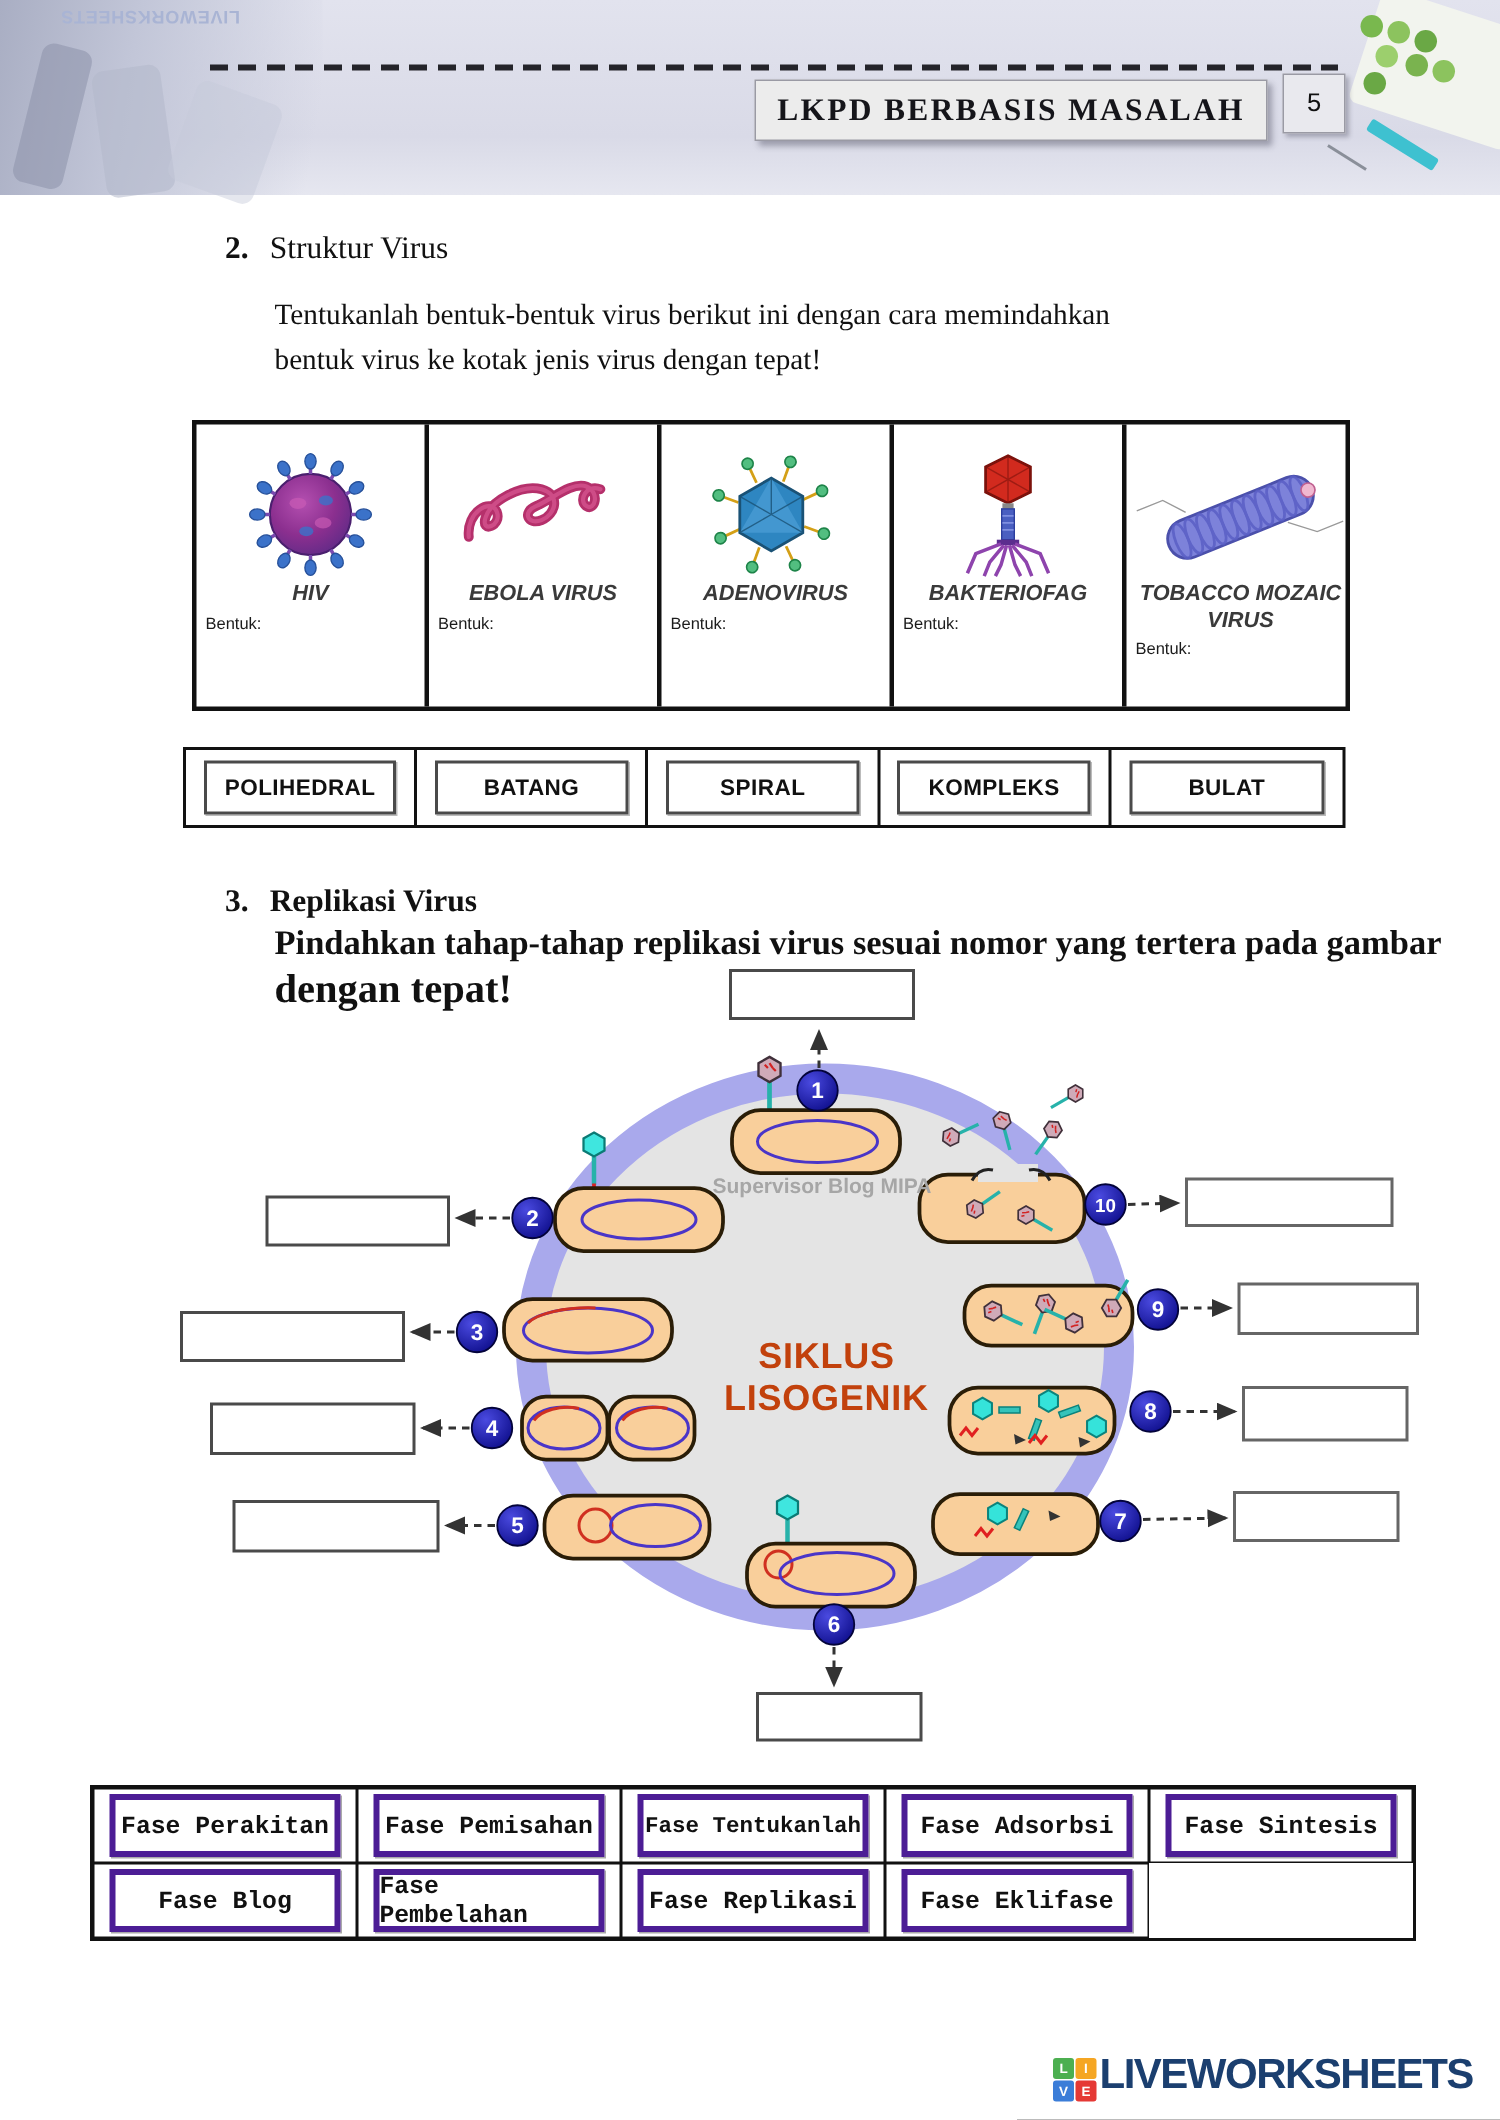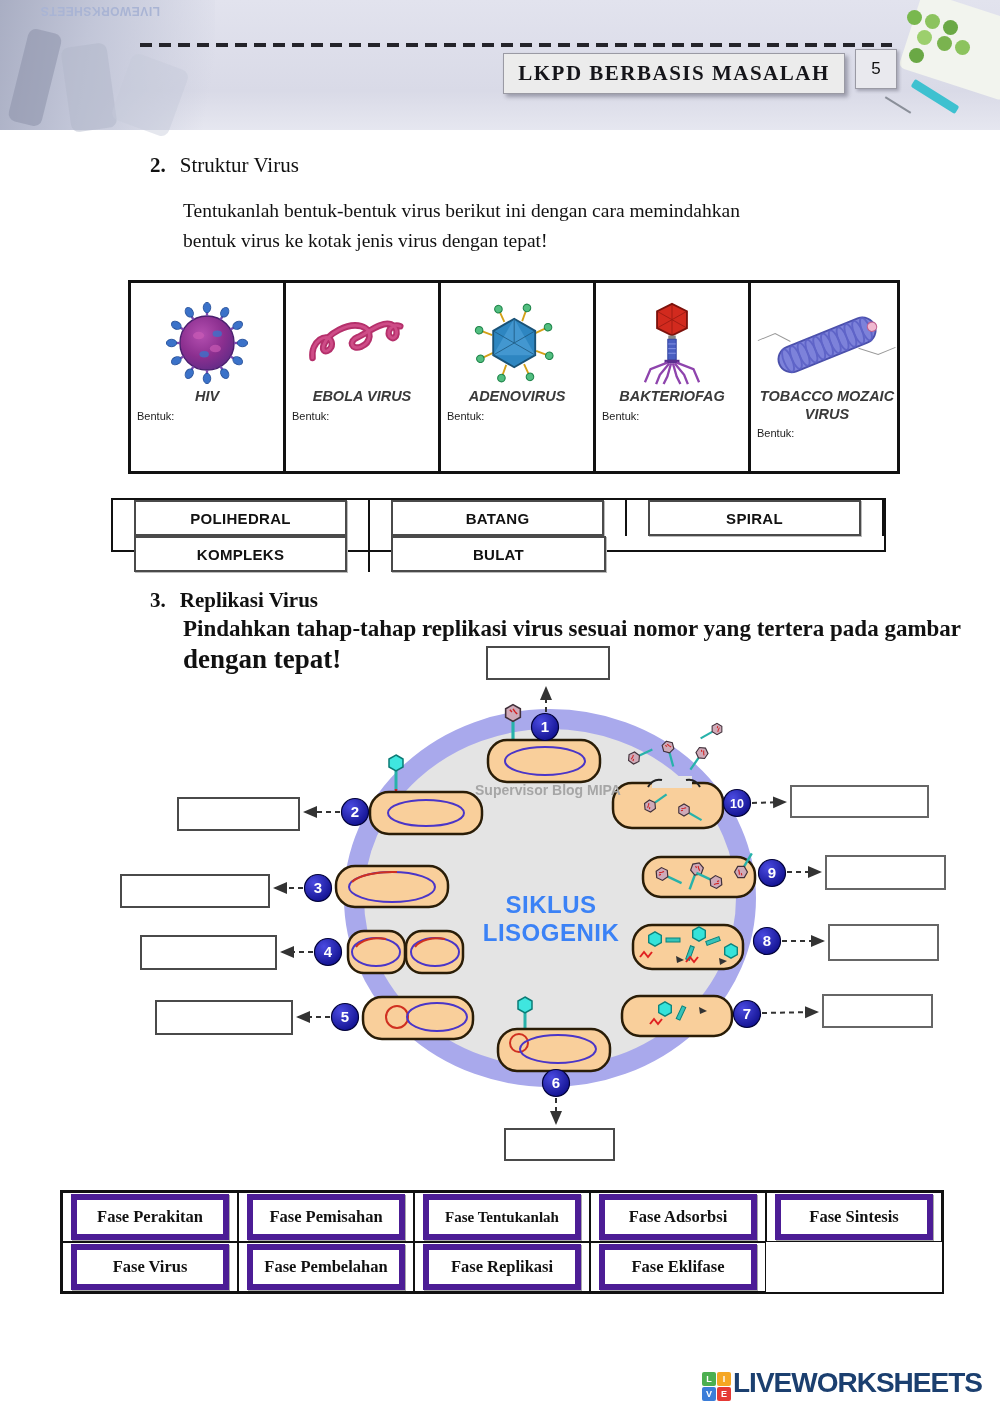--- a/index.html
+++ b/index.html
@@ -36,22 +36,22 @@
   
   .vtable{position:absolute;left:128px;top:280px;width:766px;height:188px;border:3px solid #111;
         display:grid;grid-template-columns:repeat(5,1fr);}
   .vcell{border-right:3px solid #111;display:flex;flex-direction:column;box-sizing:border-box;padding:16px 6px;}
   .vcell:last-child{border-right:none;}
   .vimg{height:88px;display:flex;align-items:center;justify-content:center;}
   .vname{font-family:"Liberation Sans",sans-serif;font-style:italic;font-weight:bold;font-size:14.5px;color:#3a3a3a;
         text-align:center;line-height:18px;min-height:19px;}
   .bentuk{font-family:"Liberation Sans",sans-serif;font-size:11px;color:#1c1c1c;margin-top:4px;}
   
-  .shrow{position:absolute;left:111px;top:498px;width:771px;height:50px;border:2px solid #111;
-        display:grid;grid-template-columns:repeat(3,1fr);}
+  .shrow{position:absolute;left:122px;top:498px;width:771px;height:50px;border:2px solid #111;
+        display:grid;grid-template-columns:repeat(5,1fr);}
   .shcell{border-right:2px solid #111;display:flex;align-items:center;justify-content:center;}
   .shcell:last-child{border-right:none;}
   .shbox{border:2px solid #4a4a4a;box-shadow:1px 1px 0 #bbb;background:#fff;width:82%;height:32px;
         display:flex;align-items:center;justify-content:center;
         font-family:"Liberation Sans",sans-serif;font-weight:bold;font-size:15px;letter-spacing:.3px;}
   
   .diagram-svg{position:absolute;left:100px;top:640px;}
   .cell{fill:#f9cf9b;stroke:#2a1d07;stroke-width:2.5;}
   .dna{fill:none;stroke:#4a35c8;stroke-width:2;}
   .dnared{fill:none;stroke:#d03020;stroke-width:2;}
@@ -61,31 +61,31 @@
   .hex{fill:#35e3da;stroke:#0b837c;stroke-width:1.5;}
   .rod{fill:#35c3ba;stroke:#0b837c;stroke-width:1;}
   .zig{fill:none;stroke:#e02020;stroke-width:2;}
   .tri{fill:#333;}
   .ptail{stroke:#27b2aa;stroke-width:3;}
   .phead-c{fill:#3fe6df;stroke:#0b7b75;stroke-width:1.5;}
   .phead-r{fill:#cfaab8;stroke:#40303a;stroke-width:1.5;}
   .pmark{stroke:#d22222;stroke-width:1.4;fill:none;}
   .flap{fill:none;stroke:#222;stroke-width:2;}
   .dg-title{position:absolute;left:441px;top:891px;width:220px;text-align:center;
-        font-family:"Liberation Sans",sans-serif;font-weight:bold;font-size:24px;color:#3b82f6;letter-spacing:.5px;}
+        font-family:"Liberation Sans",sans-serif;font-weight:bold;font-size:24px;color:#c2410c;letter-spacing:.5px;}
   .dg-wm{position:absolute;left:468px;top:782px;width:160px;text-align:center;
         font-family:"Liberation Sans",sans-serif;font-weight:bold;font-size:14px;color:#a6a6a6;}
   .ansbox{position:absolute;background:#fff;border:2px solid #4a4a4a;box-sizing:border-box;}
   
   .ptable{position:absolute;left:60px;top:1190px;width:880px;height:100px;border:2px solid #111;
         display:grid;grid-template-columns:repeat(5,1fr);grid-template-rows:repeat(2,1fr);}
   .pcell{border:1px solid #111;display:flex;align-items:center;justify-content:center;}
-  .plabel{border:6px solid #4c1d95;box-shadow:1px 1px 0 #aaa;background:#fff;width:84%;height:34px;
+  .plabel{border:4px solid #4c1d95;box-shadow:1px 1px 0 #aaa;background:#fff;width:84%;height:34px;
         display:flex;align-items:center;justify-content:center;
-        font-weight:bold;font-size:16.5px;}
+        font-weight:bold;font-size:16.5px;font-family:Liberation Mono, monospace;}
   
   .brand{position:absolute;left:733px;top:1367px;font-family:"Liberation Sans",sans-serif;
         font-weight:bold;font-size:28px;letter-spacing:-1px;color:#1b3f6f;}
   .logo{position:absolute;left:702px;top:1372px;display:grid;grid-template-columns:14px 14px;grid-template-rows:14px 14px;gap:1px;}
   .logo div{display:flex;align-items:center;justify-content:center;color:#fff;
         font-family:"Liberation Sans",sans-serif;font-weight:bold;font-size:9px;border-radius:2px;}
 </style>
 </head>
 <body>
 
@@ -518,21 +518,21 @@
     <div class="pcell">
         <div class="plabel" style="font-size:15px;">Fase Tentukanlah</div>
       </div>
     <div class="pcell">
         <div class="plabel">Fase Adsorbsi</div>
       </div>
     <div class="pcell">
         <div class="plabel">Fase Sintesis</div>
       </div>
     <div class="pcell">
-        <div class="plabel">Fase Virus</div>
+        <div class="plabel">Fase Blog</div>
       </div>
     <div class="pcell">
         <div class="plabel">Fase Pembelahan</div>
       </div>
     <div class="pcell">
         <div class="plabel">Fase Replikasi</div>
       </div>
     <div class="pcell">
         <div class="plabel">Fase Eklifase</div>
       </div>

